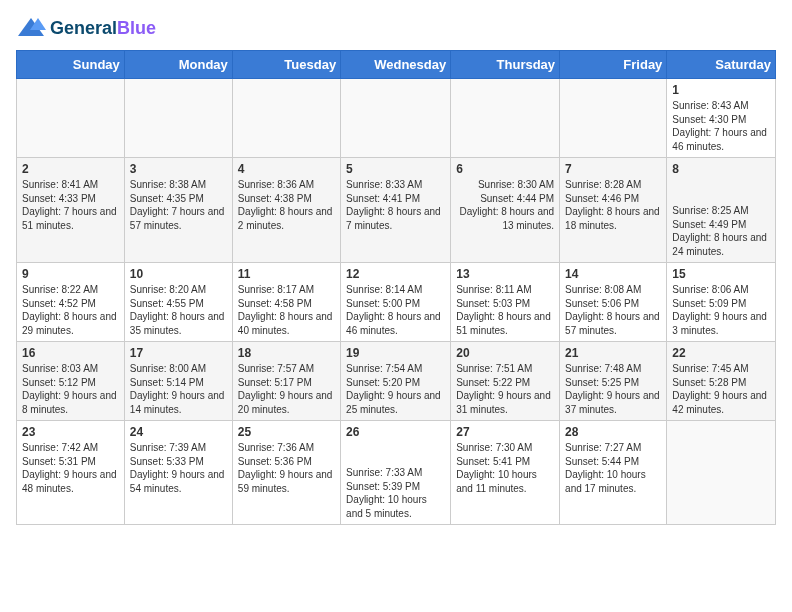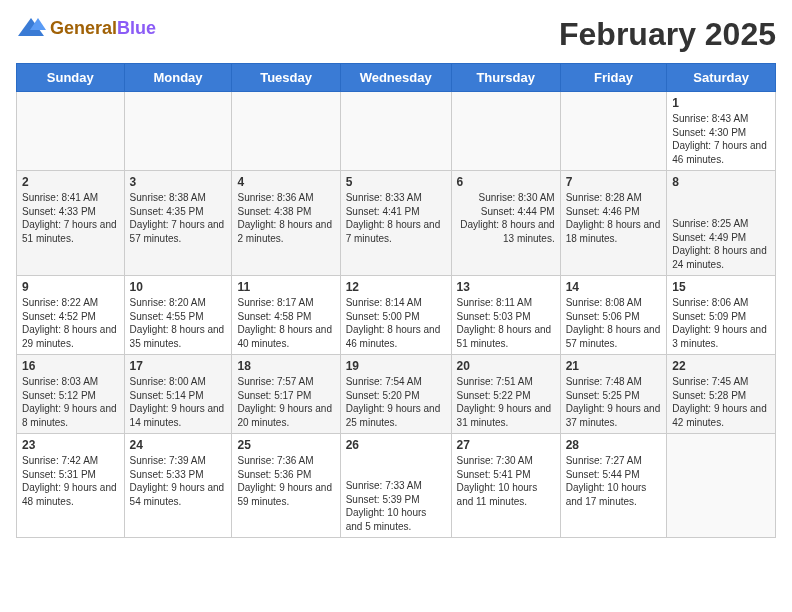--- a/index.html
+++ b/index.html
@@ -17,21 +17,21 @@
       margin-bottom: 10px;
     }
     .logo {
       display: flex;
       align-items: center;
       gap: 4px;
     }
     .logo-text-general {
       font-size: 18px;
       font-weight: bold;
-      color: #a16207;
+      color: #0c4a6e;
     }
     .logo-text-blue {
       font-size: 18px;
       font-weight: bold;
       color: #8b5cf6;
     }
     .logo-icon {
       width: 30px;
       height: 24px;
     }
@@ -48,22 +48,22 @@
       color: #555;
     }
     .calendar {
       width: 100%;
       border-collapse: collapse;
       border: 1px solid #ccc;
     }
     .calendar th {
       background-color: #3a7bd5;
       color: #fff;
-      padding: 6px 12px;
-      text-align: center;
+      padding: 6px 4px;
+      text-align: right;
       font-size: 13px;
       border: 1px solid #2a6bc5;
     }
     .calendar td {
       border: 1px solid #ccc;
       vertical-align: top;
       padding: 4px 5px;
       min-height: 80px;
       width: 113px;
       font-size: 10.5px;
@@ -97,21 +97,20 @@
   <div class="logo">
     <svg class="logo-icon" viewBox="0 0 30 24" xmlns="http://www.w3.org/2000/svg">
       <polygon points="15,2 28,20 2,20" fill="#3a7bd5"></polygon>
       <polygon points="22,2 30,14 14,14" fill="#5a9bf5"></polygon>
     </svg>
     <div>
       <span class="logo-text-general">General</span><span class="logo-text-blue">Blue</span>
     </div>
   </div>
   <div class="title-area">
-    <div class="month-title">February 2025</div>
   </div>
 </div>
 
 <table class="calendar">
   <thead>
     <tr>
     <th>Sunday</th>
         <th>Monday</th>
         <th>Tuesday</th>
         <th>Wednesday</th>

